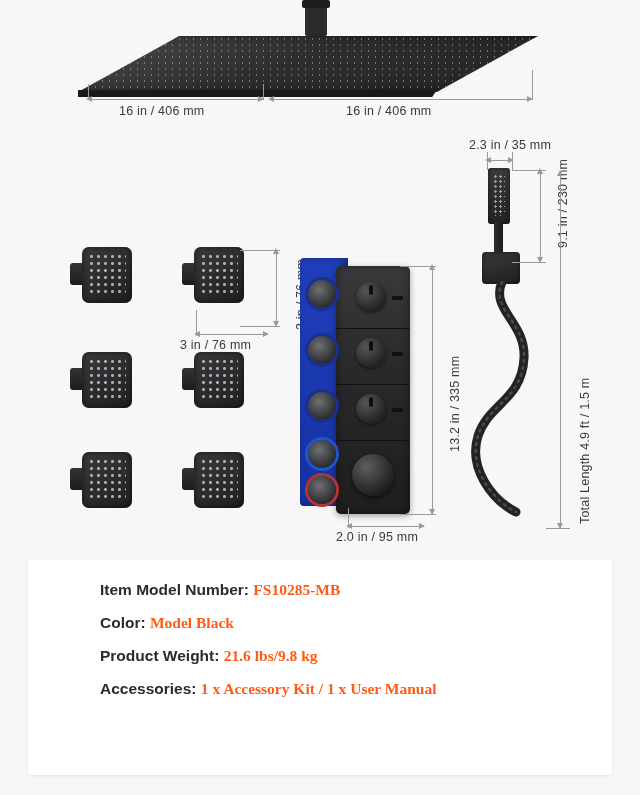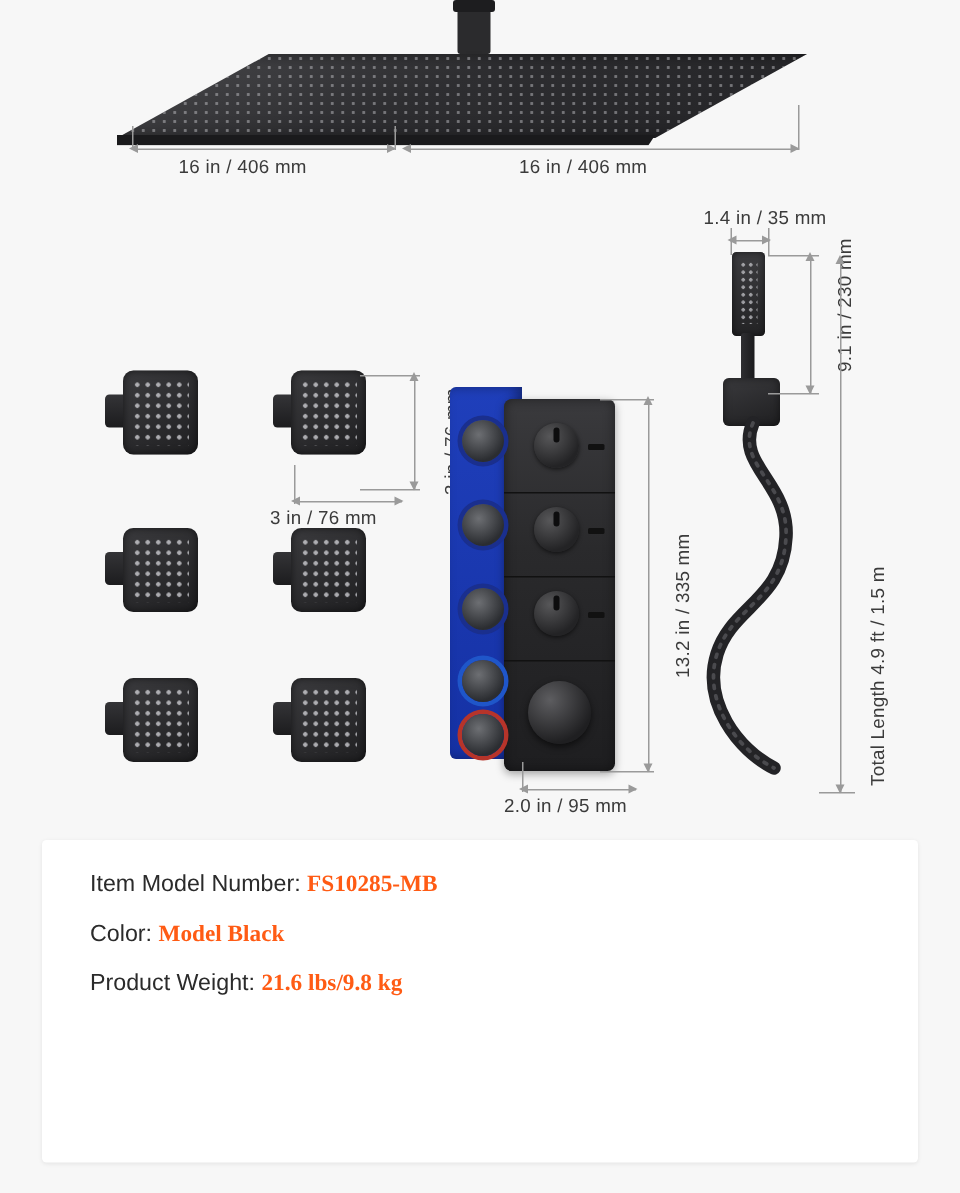--- a/index.html
+++ b/index.html
@@ -154,21 +154,21 @@
     box-sizing:border-box;
   }
   .spec-row{
     font-size:15.5px;
     color:#2b2b2b;
     margin:0 0 9px 32px;
     line-height:1.55;
     white-space:nowrap;
   }
   .spec-row .val{color:#ff5b14;font-weight:bold;font-family:Liberation Serif, serif;}
-  .spec-row .lab{font-weight:normal;}
+  .spec-row .lab{font-weight:bold;margin-left:40px;}
 </style>
 </head>
 <body>
 
 <div class="stage">
 
   <div class="ceil-stem"></div>
   <div class="stem2"></div>
 
   <div class="head-wrap">
@@ -286,21 +286,21 @@
       <path d="M72,6 C60,34 96,46 94,82 C92,124 58,128 48,160 C38,192 62,224 86,236" stroke="#232326" stroke-width="9" fill="none" stroke-linecap="round"></path>
       <path d="M72,6 C60,34 96,46 94,82 C92,124 58,128 48,160 C38,192 62,224 86,236" stroke="#4a4a4e" stroke-width="2.5" fill="none" stroke-dasharray="2 5" stroke-linecap="round"></path>
     </svg>
   </div>
 
   <div class="line hline" style="left:487px;top:160px;width:26px;"></div>
   <div class="arrL" style="left:485px;top:157px;"></div>
   <div class="arrR" style="left:508px;top:157px;"></div>
   <div class="line vline" style="left:487px;top:152px;height:18px;"></div>
   <div class="line vline" style="left:512px;top:152px;height:18px;"></div>
-  <div class="dim" style="left:469px;top:138px;">1.4 in / 35 mm</div>
+  <div class="dim" style="left:469px;top:138px;">2.3 in / 35 mm</div>
 
   <div class="line vline" style="left:540px;top:170px;height:92px;"></div>
   <div class="arrU" style="left:537px;top:168px;"></div>
   <div class="arrD" style="left:537px;top:257px;"></div>
   <div class="line hline" style="left:512px;top:170px;width:34px;"></div>
   <div class="line hline" style="left:512px;top:262px;width:34px;"></div>
   <div class="dim vert" style="left:556px;top:248px;">9.1 in / 230 mm</div>
 
   <div class="line vline" style="left:560px;top:172px;height:356px;"></div>
   <div class="arrU" style="left:557px;top:170px;"></div>
@@ -311,15 +311,18 @@
   <div class="card">
     <div class="spec-row">
       <span class="lab">Item Model Number: </span><span class="val">FS10285-MB</span>
     </div>
     <div class="spec-row">
       <span class="lab">Color: </span><span class="val">Model Black</span>
     </div>
     <div class="spec-row">
       <span class="lab">Product Weight: </span><span class="val">21.6 lbs/9.8 kg</span>
     </div>
+    <div class="spec-row">
+      <span class="lab">Accessories: </span><span class="val">1 x Accessory Kit / 1 x User Manual</span>
+    </div>
   </div>
 
 </div>
 
 </body></html>

